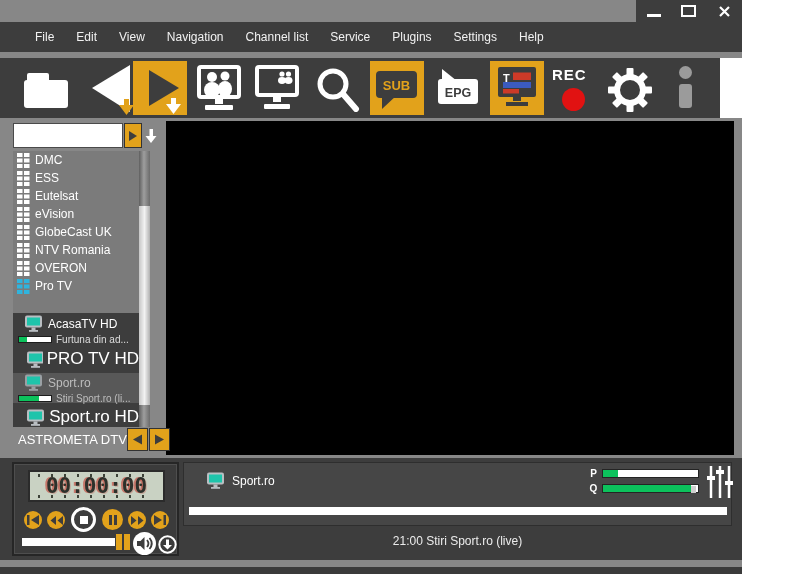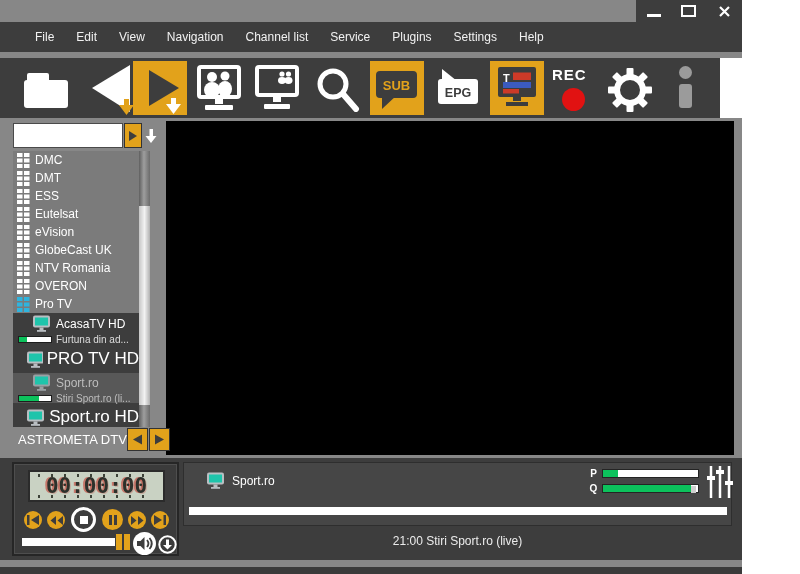--- a/index.html
+++ b/index.html
@@ -47,21 +47,21 @@
 
   .tree { position:absolute; left:13px; top:33px; width:137px; height:276px; background:#7b7b7b; }
   .tree-scroll { position:absolute; right:0; top:0; width:11px; height:100%;
                  background:linear-gradient(90deg,#5f5f5f,#9e9e9e 45%,#6b6b6b); }
   .tree-thumb { position:absolute; left:0; top:20%; width:11px; height:72%;
                 background:linear-gradient(90deg,#c6c6c6,#f2f2f2 50%,#b0b0b0); }
   .sat-row { display:flex; align-items:center; height:18px; padding-left:3px; gap:4px;
              color:#fff; font-size:12px; white-space:nowrap; }
 
   .ch-block { position:absolute; left:0; top:162px; width:126px; height:114px; background:var(--dark); color:#fff; }
-  .ch-line1 { display:flex; align-items:center; gap:4px; padding-left:19px; height:17px; font-size:12px; white-space:nowrap; }
+  .ch-line1 { display:flex; align-items:center; gap:4px; padding-left:11px; height:17px; font-size:12px; white-space:nowrap; }
   .ch-line2 { display:flex; align-items:center; gap:4px; padding-left:5px; height:14px; font-size:10px;
               color:#dedede; white-space:nowrap; }
   .ch-single { display:flex; align-items:center; gap:4px; padding-left:13px; height:28px; font-size:17px; white-space:nowrap; }
   .ch-selected { background:#585858; }
   .ch-selected .ch-line1, .ch-selected .ch-line2 { color:#bdbdbd; }
   .mini-progress { width:34px; height:7px; background:#fff; border:1px solid #1d1d1d; overflow:hidden; flex:none; }
   .mini-progress i { display:block; height:100%; background:var(--green); }
 
   .provider-row { position:absolute; left:13px; top:309px; width:145px; height:24px;
                   display:flex; align-items:center; color:#fff; font-size:13px; }
@@ -278,33 +278,20 @@
             <g fill="#fff">
               <rect x="1" y="1" width="5.5" height="4"></rect>
               <rect x="8" y="1" width="5.5" height="4"></rect>
               <rect x="1" y="6.5" width="5.5" height="4"></rect>
               <rect x="8" y="6.5" width="5.5" height="4"></rect>
               <rect x="1" y="12" width="5.5" height="4"></rect>
               <rect x="8" y="12" width="5.5" height="4"></rect>
             </g>
           </svg>
         <span>DMC</span>
-      </div>
-      <div class="sat-row">
-        <svg width="15" height="17">
-            <g fill="#fff">
-              <rect x="1" y="1" width="5.5" height="4"></rect>
-              <rect x="8" y="1" width="5.5" height="4"></rect>
-              <rect x="1" y="6.5" width="5.5" height="4"></rect>
-              <rect x="8" y="6.5" width="5.5" height="4"></rect>
-              <rect x="1" y="12" width="5.5" height="4"></rect>
-              <rect x="8" y="12" width="5.5" height="4"></rect>
-            </g>
-          </svg>
-        <span>DMT</span>
       </div>
       <div class="sat-row">
         <svg width="15" height="17">
             <g fill="#fff">
               <rect x="1" y="1" width="5.5" height="4"></rect>
               <rect x="8" y="1" width="5.5" height="4"></rect>
               <rect x="1" y="6.5" width="5.5" height="4"></rect>
               <rect x="8" y="6.5" width="5.5" height="4"></rect>
               <rect x="1" y="12" width="5.5" height="4"></rect>
               <rect x="8" y="12" width="5.5" height="4"></rect>

